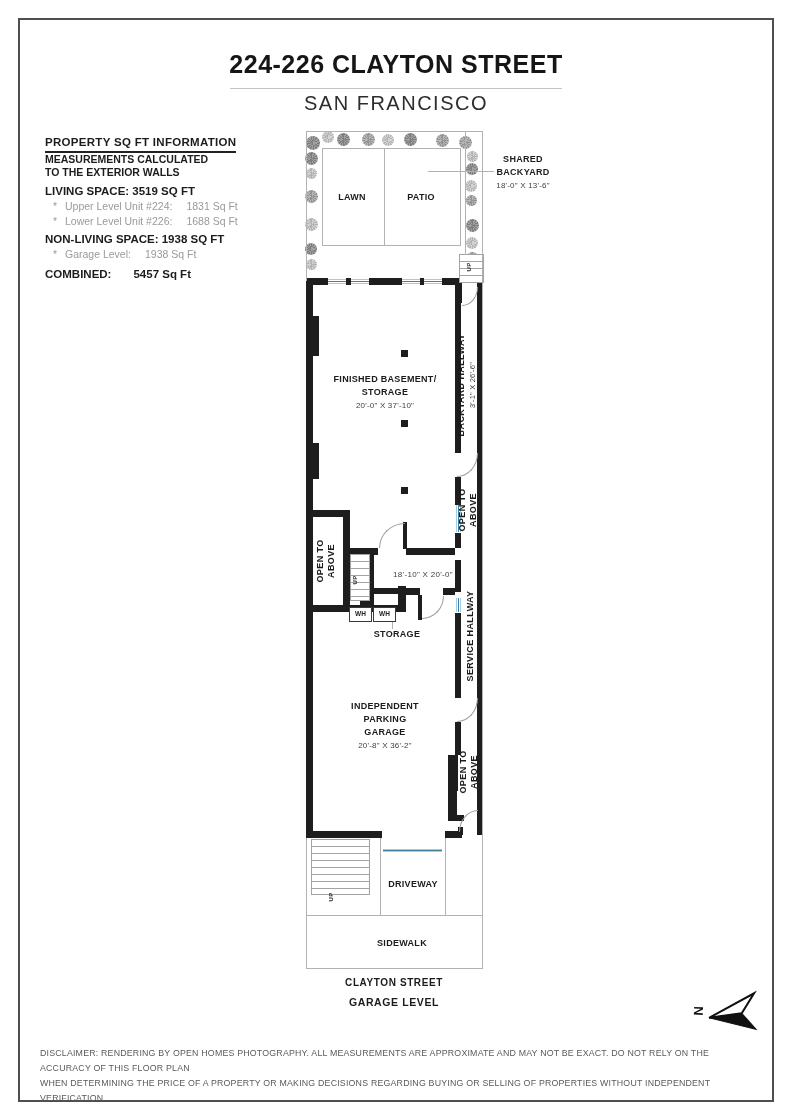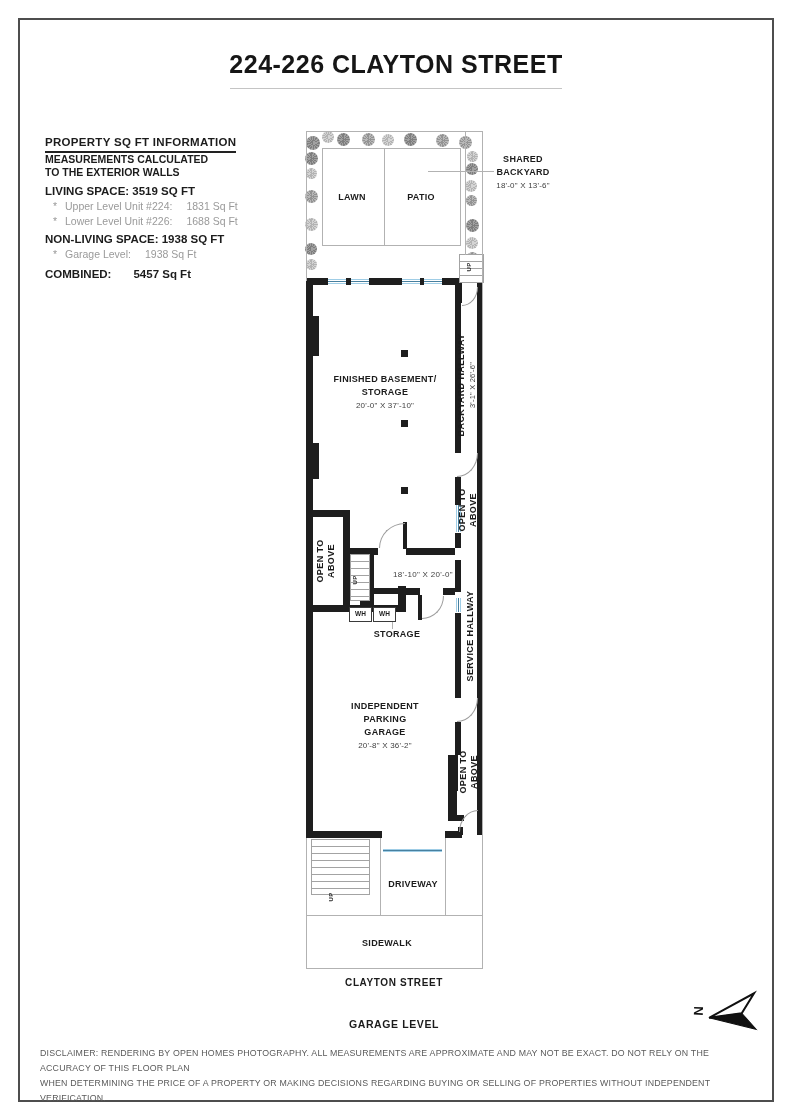--- a/index.html
+++ b/index.html
@@ -51,20 +51,21 @@
   #compass{position:absolute;left:693px;top:988px;transform:rotate(-8deg);}
 </style>
 </head>
 <body>
 
 <div id="page">
   <div id="frame"></div>
 
   <div id="title">224-226 CLAYTON STREET</div>
   <div id="title-rule"></div>
+  <div id="subtitle">SAN FRANCISCO</div>
 
   <div id="info">
     <div class="hd">PROPERTY SQ FT INFORMATION</div>
     <div class="note">MEASUREMENTS CALCULATED</div>
     <div class="note">TO THE EXTERIOR WALLS</div>
     <div class="sec">LIVING SPACE: 3519 SQ FT</div>
     <div class="it">
       <span class="b">*</span>
       <span>Upper Level Unit #224:</span>
       <span class="v">1831 Sq Ft</span>
@@ -211,23 +212,23 @@
     <div class="lbl" style="left:397px;top:634px">STORAGE</div>
     <div class="whbox" style="left:349px;top:607px;width:21px;height:13px">WH</div>
     <div class="whbox" style="left:373px;top:607px;width:21px;height:13px">WH</div>
     <div class="lbl" style="left:385px;top:726px">
       <div>INDEPENDENT</div>
       <div>PARKING</div>
       <div>GARAGE</div>
       <div class="dim">20'-8" X 36'-2"</div>
     </div>
     <div class="lbl" style="left:413px;top:884px">DRIVEWAY</div>
-    <div class="lbl" style="left:387px;top:943px">SIDEWALK</div>
+    <div class="lbl" style="left:402px;top:943px">SIDEWALK</div>
     <div class="lbl big" style="left:394px;top:982px">CLAYTON STREET</div>
-    <div class="lbl bigger" style="left:394px;top:1024px">GARAGE LEVEL</div>
+    <div class="lbl bigger" style="left:394px;top:1002px">GARAGE LEVEL</div>
     <div class="up" style="left:469px;top:267px">UP</div>
     <div class="up" style="left:355px;top:580px">UP</div>
     <div class="up" style="left:331px;top:897px">UP</div>
   <div class="arc br" style="left: 462px; top: 287px; width: 15px; height: 18px;"></div>
       <div class="arc br" style="left: 457px; top: 453px; width: 20px; height: 23px;"></div>
       <div class="arc tl" style="left: 379px; top: 523px; width: 25px; height: 24px;"></div>
       <div class="arc br" style="left: 422px; top: 596px; width: 21px; height: 22px;"></div>
       <div class="arc br" style="left: 457px; top: 698px; width: 20px; height: 23px;"></div>
       <div class="arc tl" style="left: 459px; top: 810px; width: 18px; height: 21px;"></div>
     </div>

